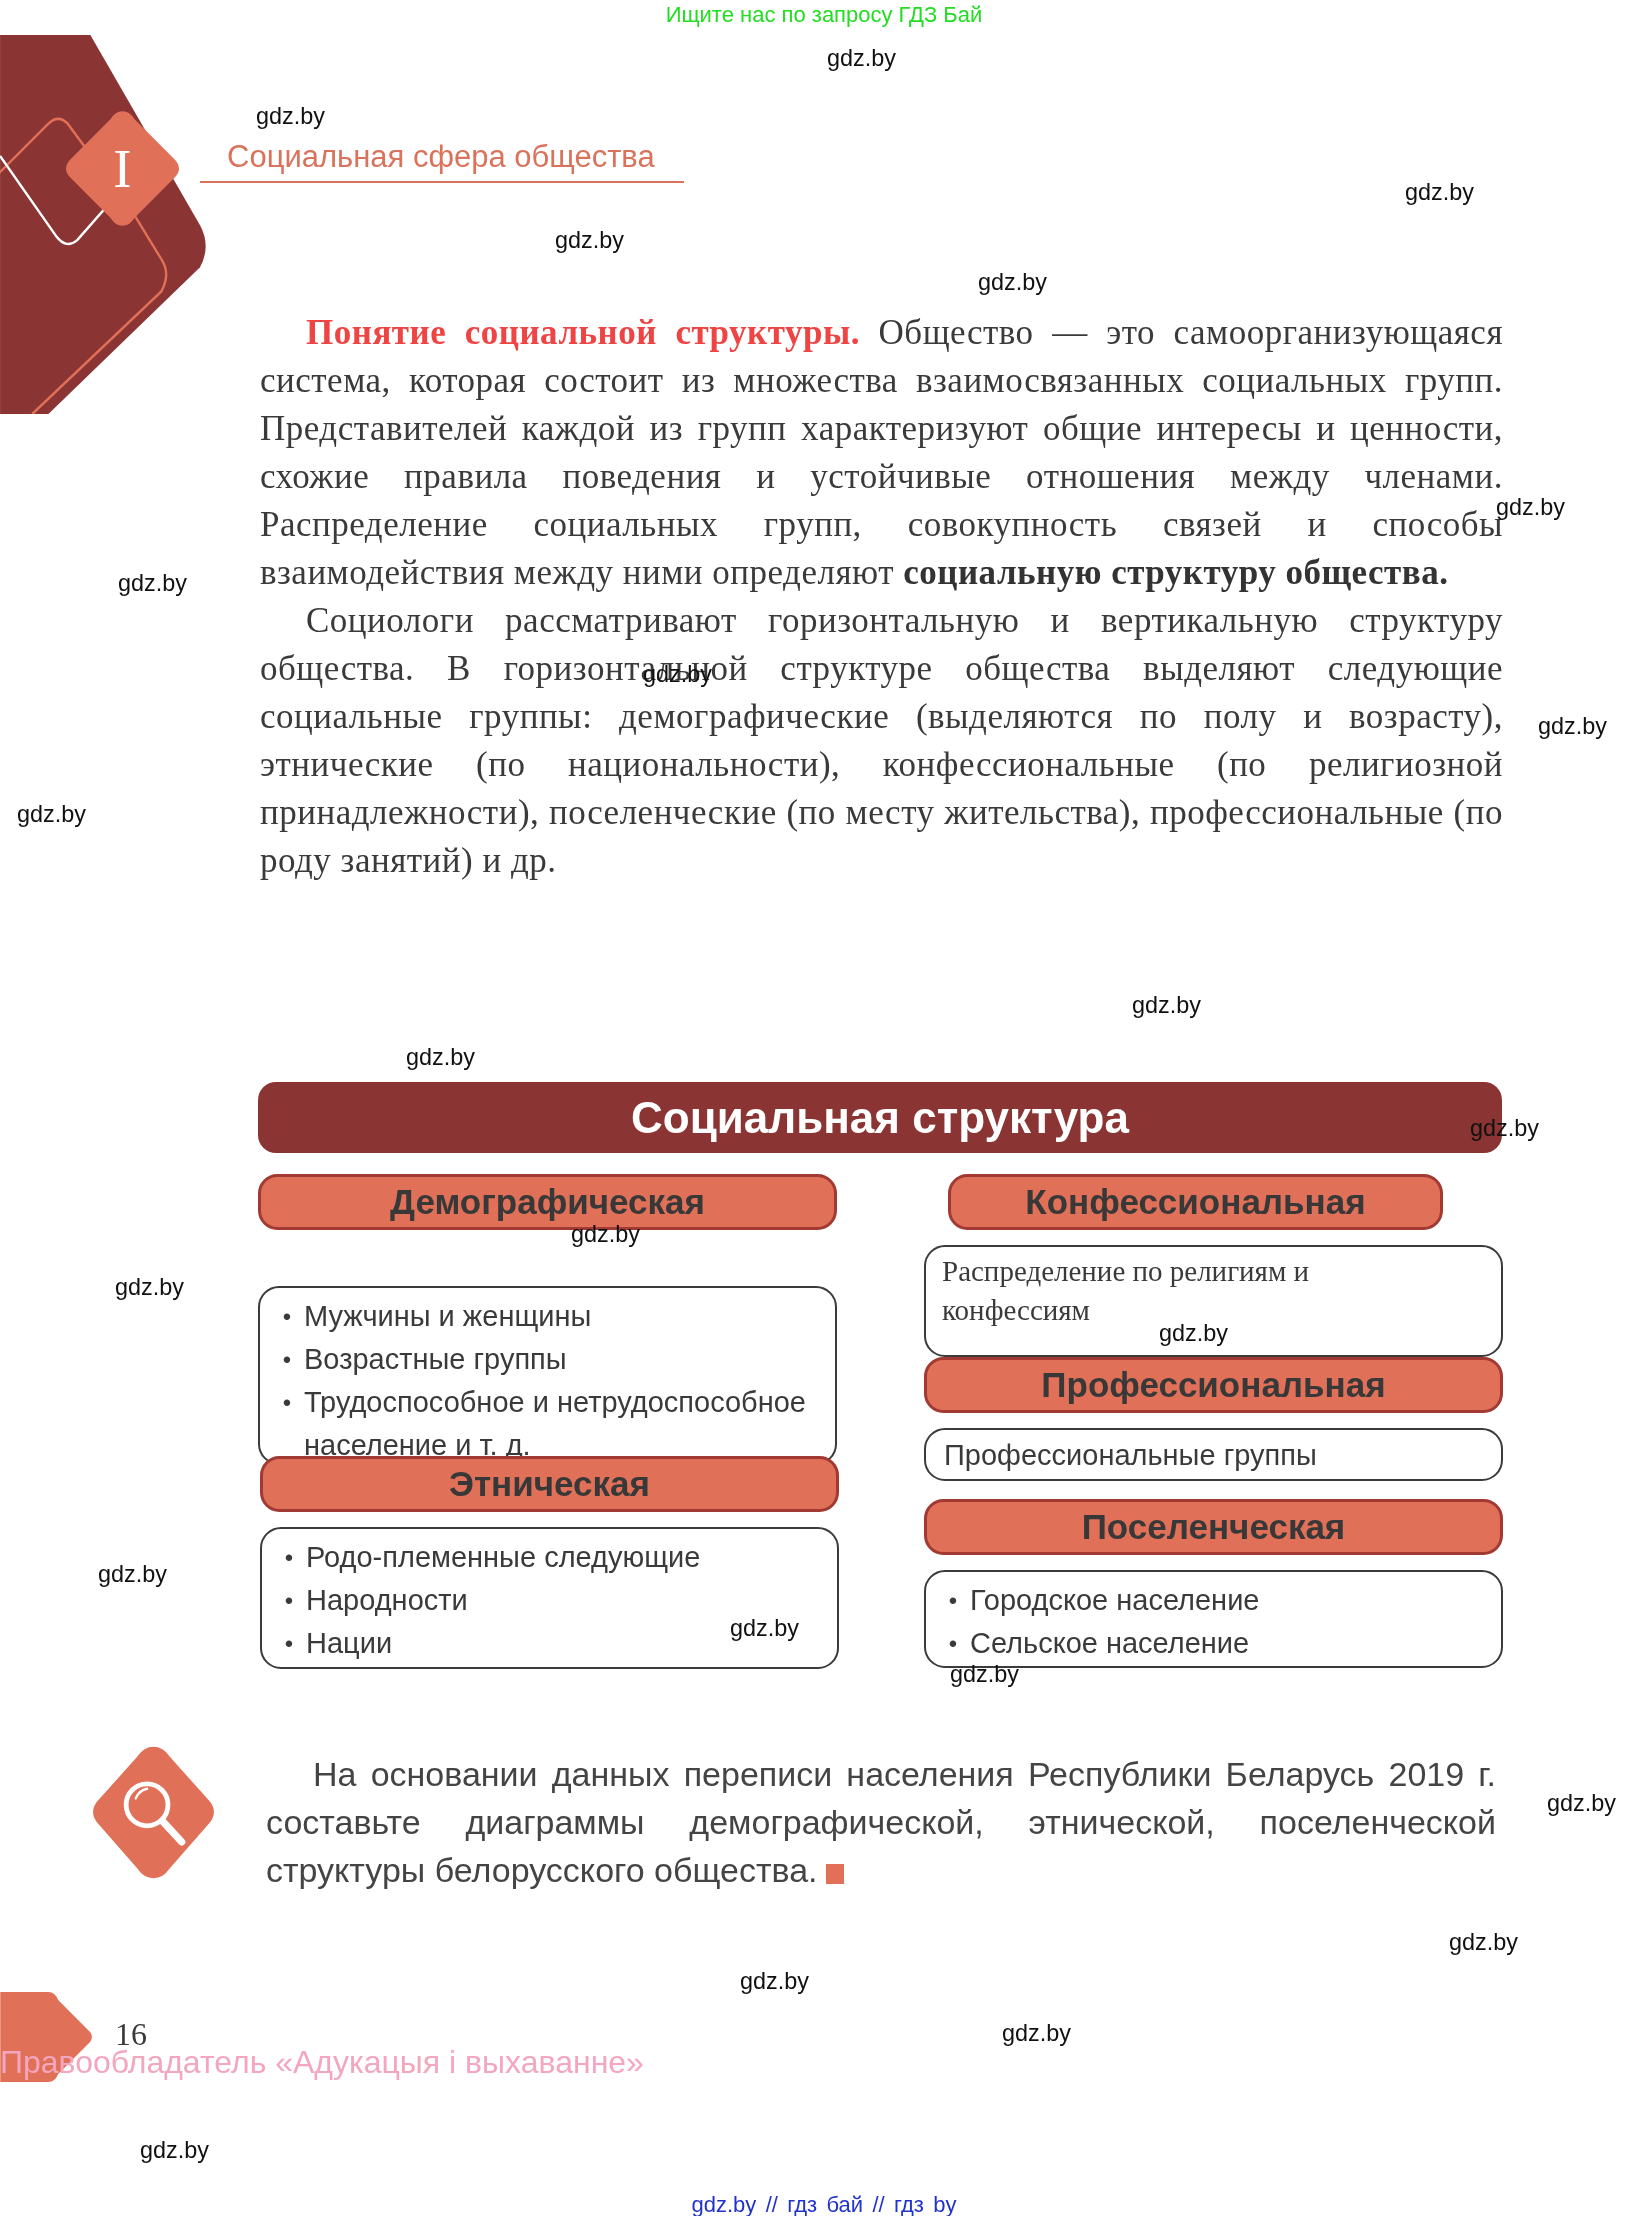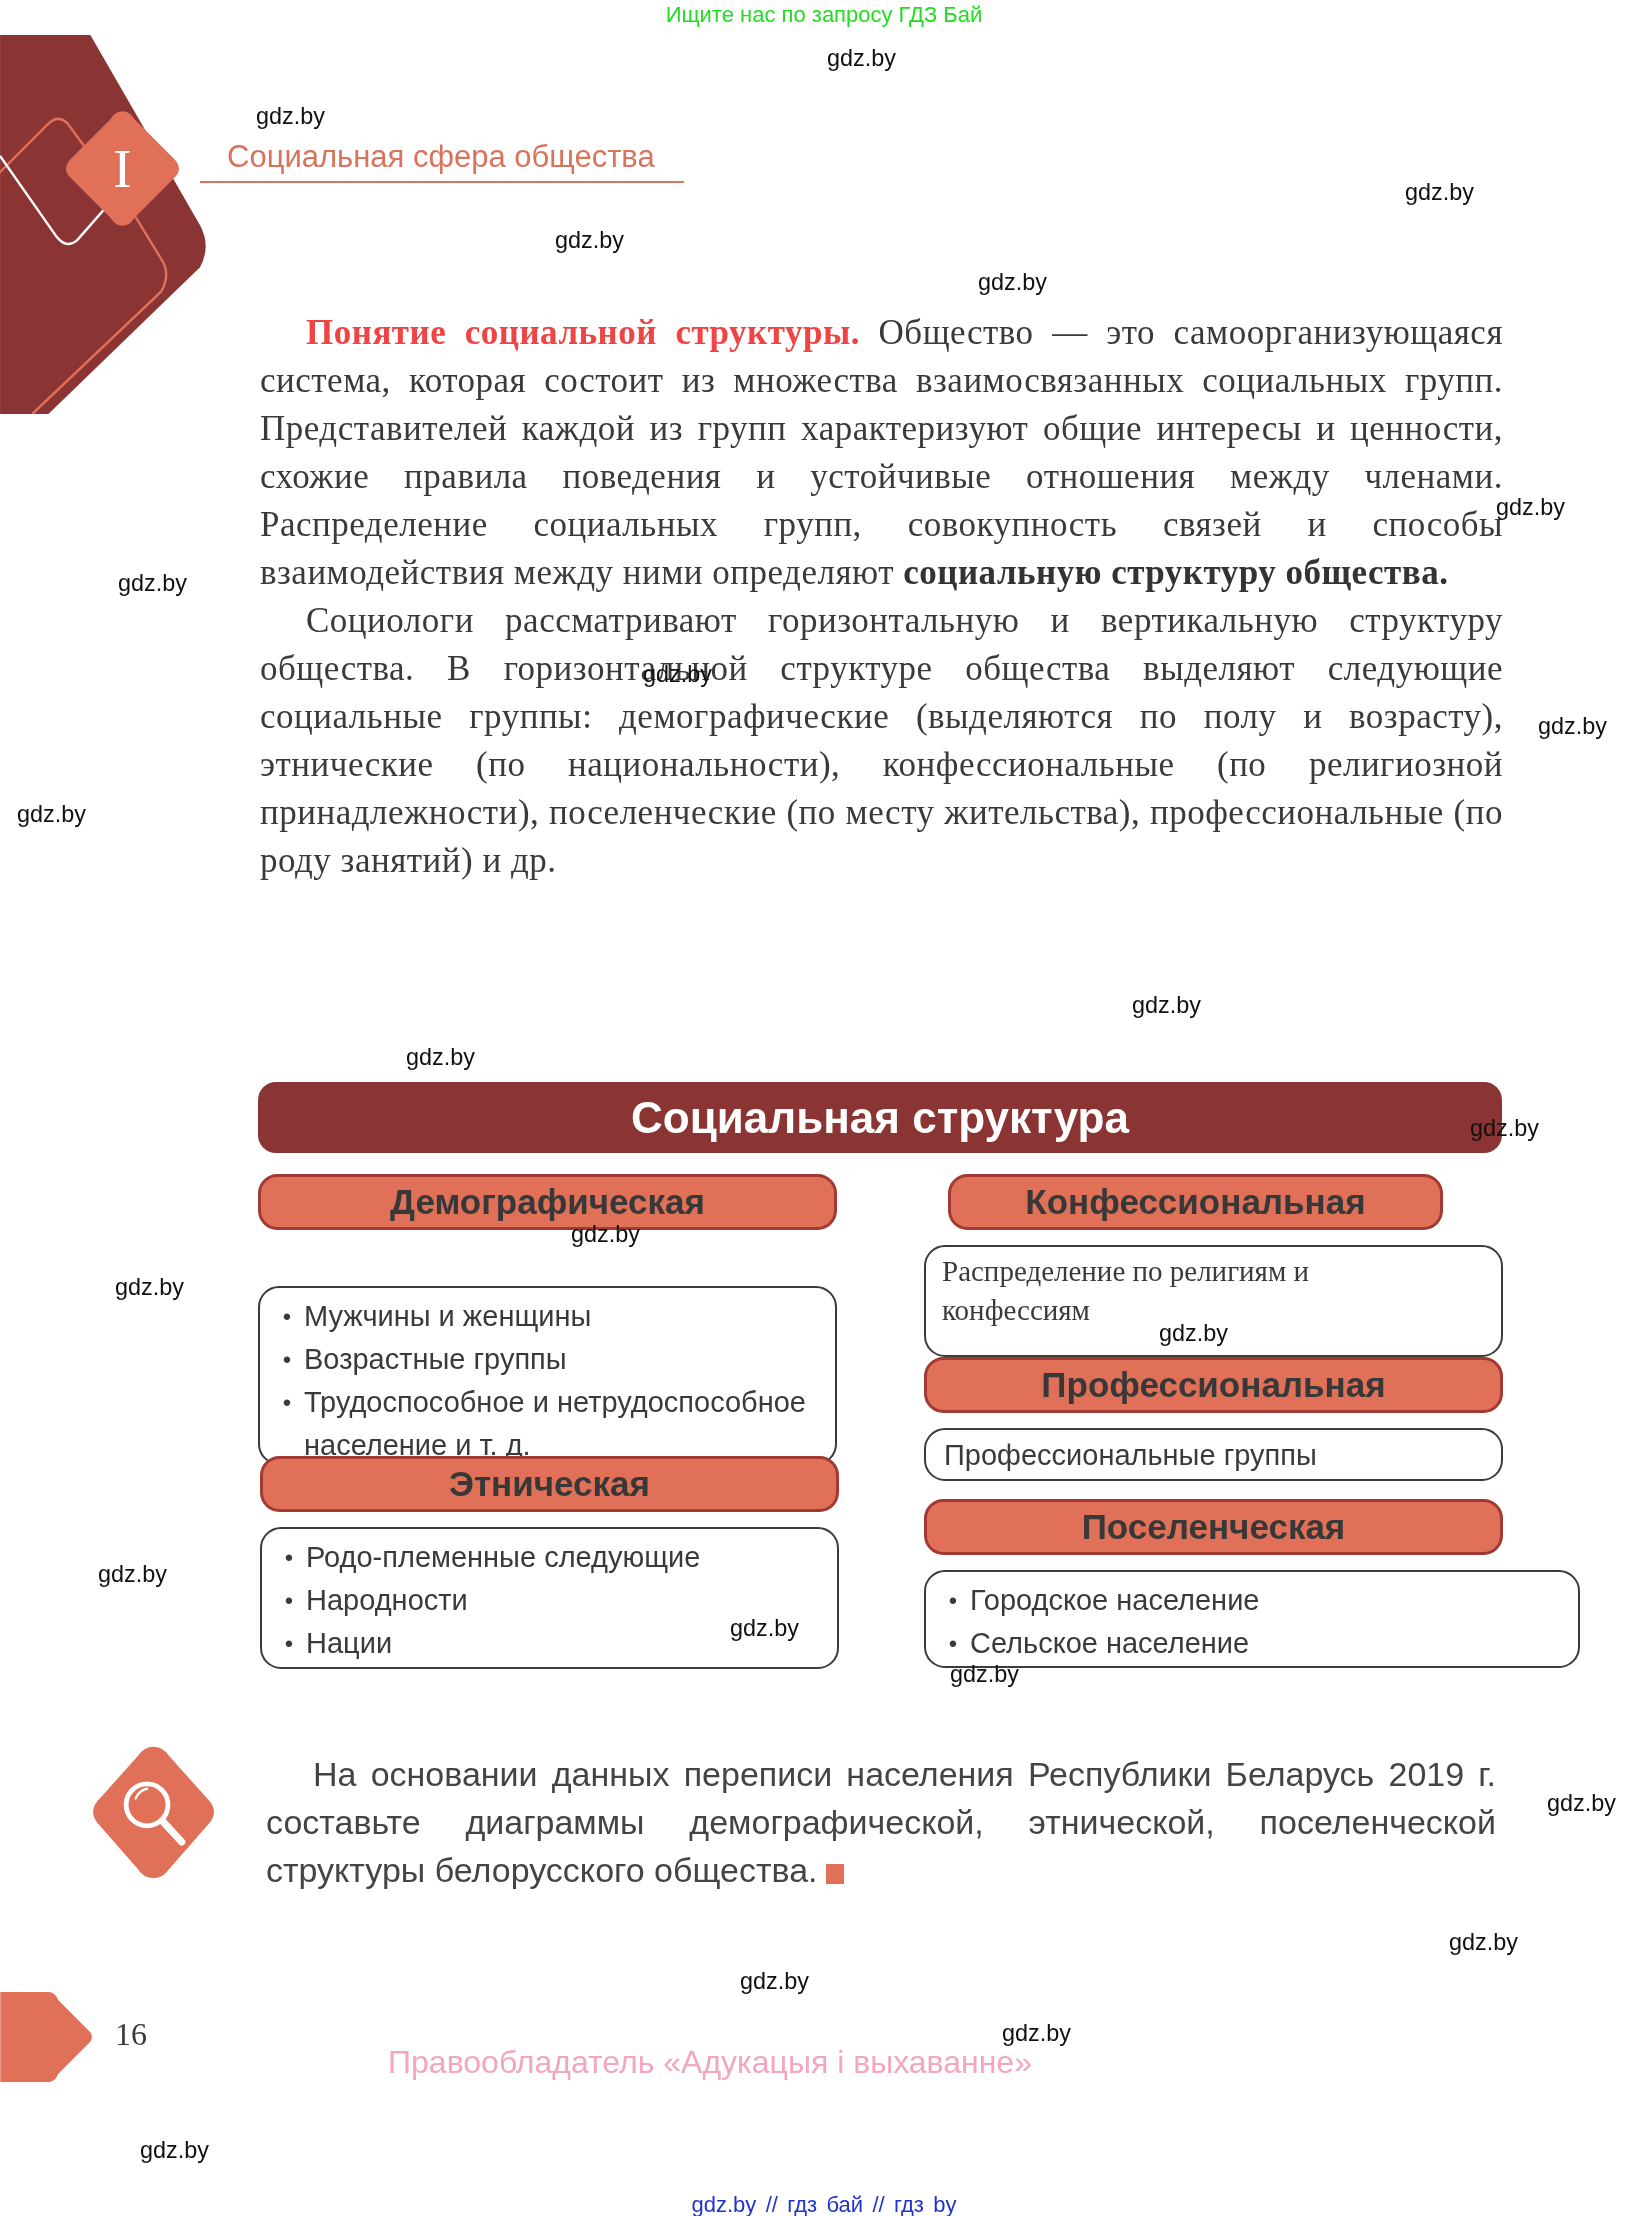--- a/index.html
+++ b/index.html
@@ -64,21 +64,21 @@
   }
   .task-text p { margin:8px; text-indent:47px; }
   .end-square { display:inline-block; width:18px; height:19.4px; background:#e07058; vertical-align:-1.6px; margin-left:8px; }
   
   .page-tab { position:absolute; left:0; top:1992px; width:93px; height:90px; }
   .page-number {
     position:absolute; left:115px; top:2016px; font-size:32px; color:#3a3a3a;
     font-family:"Liberation Serif", serif;
   }
   .copyright {
-    position:absolute; left:0; width:1420px; top:2044px; text-align:center;
+    position:absolute; left:0; width:1420px; top:2044px; 
     font-size:32px; color:#f3a6bd; font-family:"Liberation Sans", sans-serif;
   }
   .bottom-links {
     position:absolute; left:0; width:1648px; top:2192px; text-align:center;
     font-size:22px; color:#2233cc; font-family:"Liberation Sans", sans-serif; word-spacing:3.2px;
   }
 </style>
 </head>
 <body>
 
@@ -128,21 +128,21 @@
 <div class="box" style="left:924px;top:1245px;width:579px;height:112px;padding:4.8px 121px 4.8px 16px;line-height:39px;font-family:Liberation Serif, serif;">
   <div>Распределение по религиям и конфессиям</div>
 </div>
 
 <div class="pill" style="left:924px;top:1357px;width:579px;">Профессиональная</div>
 <div class="box" style="left:924px;top:1428px;width:579px;height:53px;padding:3.2px 18px;line-height:44px;">
   <div>Профессиональные группы</div>
 </div>
 
 <div class="pill" style="left:924px;top:1499px;width:579px;">Поселенческая</div>
-<div class="box" style="left:924px;top:1570px;width:656px;height:98px;">
+<div class="box" style="left:924px;top:1570px;width:579px;height:98px;">
   <ul>
     <li>Городское население</li>
     <li>Сельское население</li>
   </ul>
 </div>
 
 <svg class="task-icon" viewBox="0 0 160 175">
   <path d="M80 6 Q92 6 100 18 L150 74 Q160 87 150 100 L100 157 Q92 169 80 169 Q68 169 60 157 L10 100 Q0 87 10 74 L60 18 Q68 6 80 6 Z" fill="#e07058"></path>
   <circle cx="72" cy="78" r="26" fill="none" stroke="#ffffff" stroke-width="6"></circle>
   <line x1="91" y1="98" x2="115" y2="124" stroke="#ffffff" stroke-width="9" stroke-linecap="round"></line>

